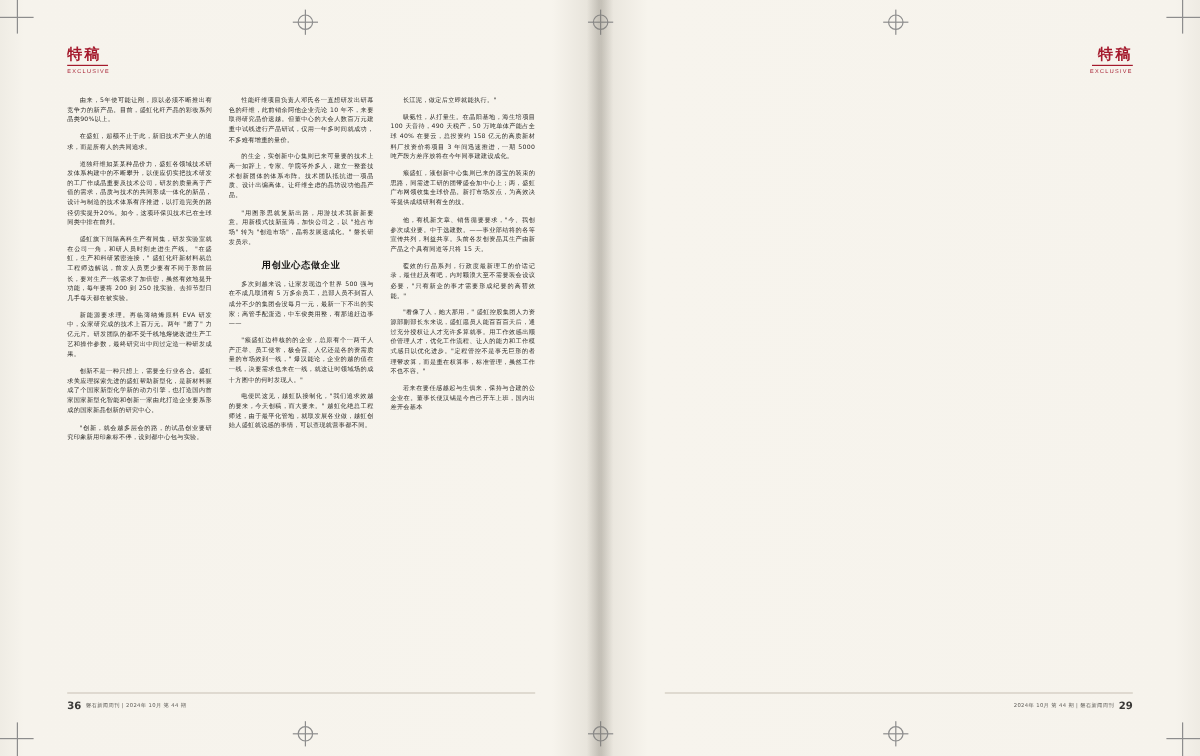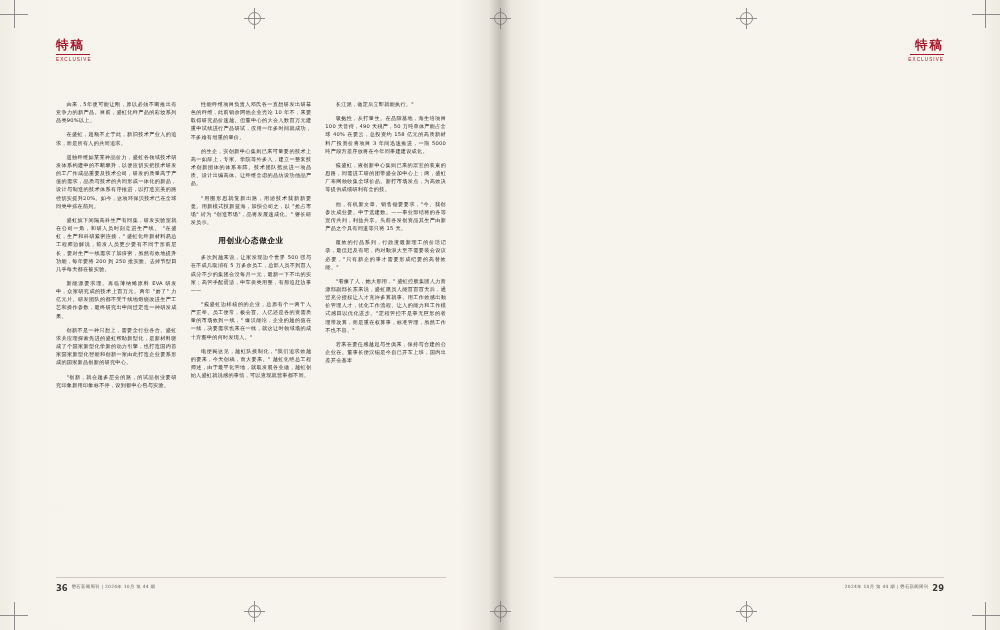--- a/index.html
+++ b/index.html
@@ -104,21 +104,21 @@
   .mast-rule {
     width: 34px;
     height: 1px;
     background: #a4192c;
     margin-top: 2px;
   }
 
   
   .cols {
     position: absolute;
-    top: 100px;
+    top: 80px;
     display: flex;
     gap: 14px;
   }
   .cols.left { left: 56px; width: 390px; }
   .col {
     width: 121px;
     
   }
   .col p {
     margin: 0 0 6px 0;
@@ -140,20 +140,21 @@
     text-align: center;
     letter-spacing: 0.6px;
     font-family: "DejaVu Sans", sans-serif;
   }
 
   
   .footer {
     position: absolute;
     bottom: 38px;
     display: flex;
+    align-items: flex-end;
     gap: 4px;
     font-family: "DejaVu Sans", sans-serif;
   }
   .footer.left { left: 56px; }
   .footer.right { right: 56px; }
   .folio {
     font-size: 8.4px;
     font-weight: bold;
     color: #3a3937;
     line-height: 8px;

